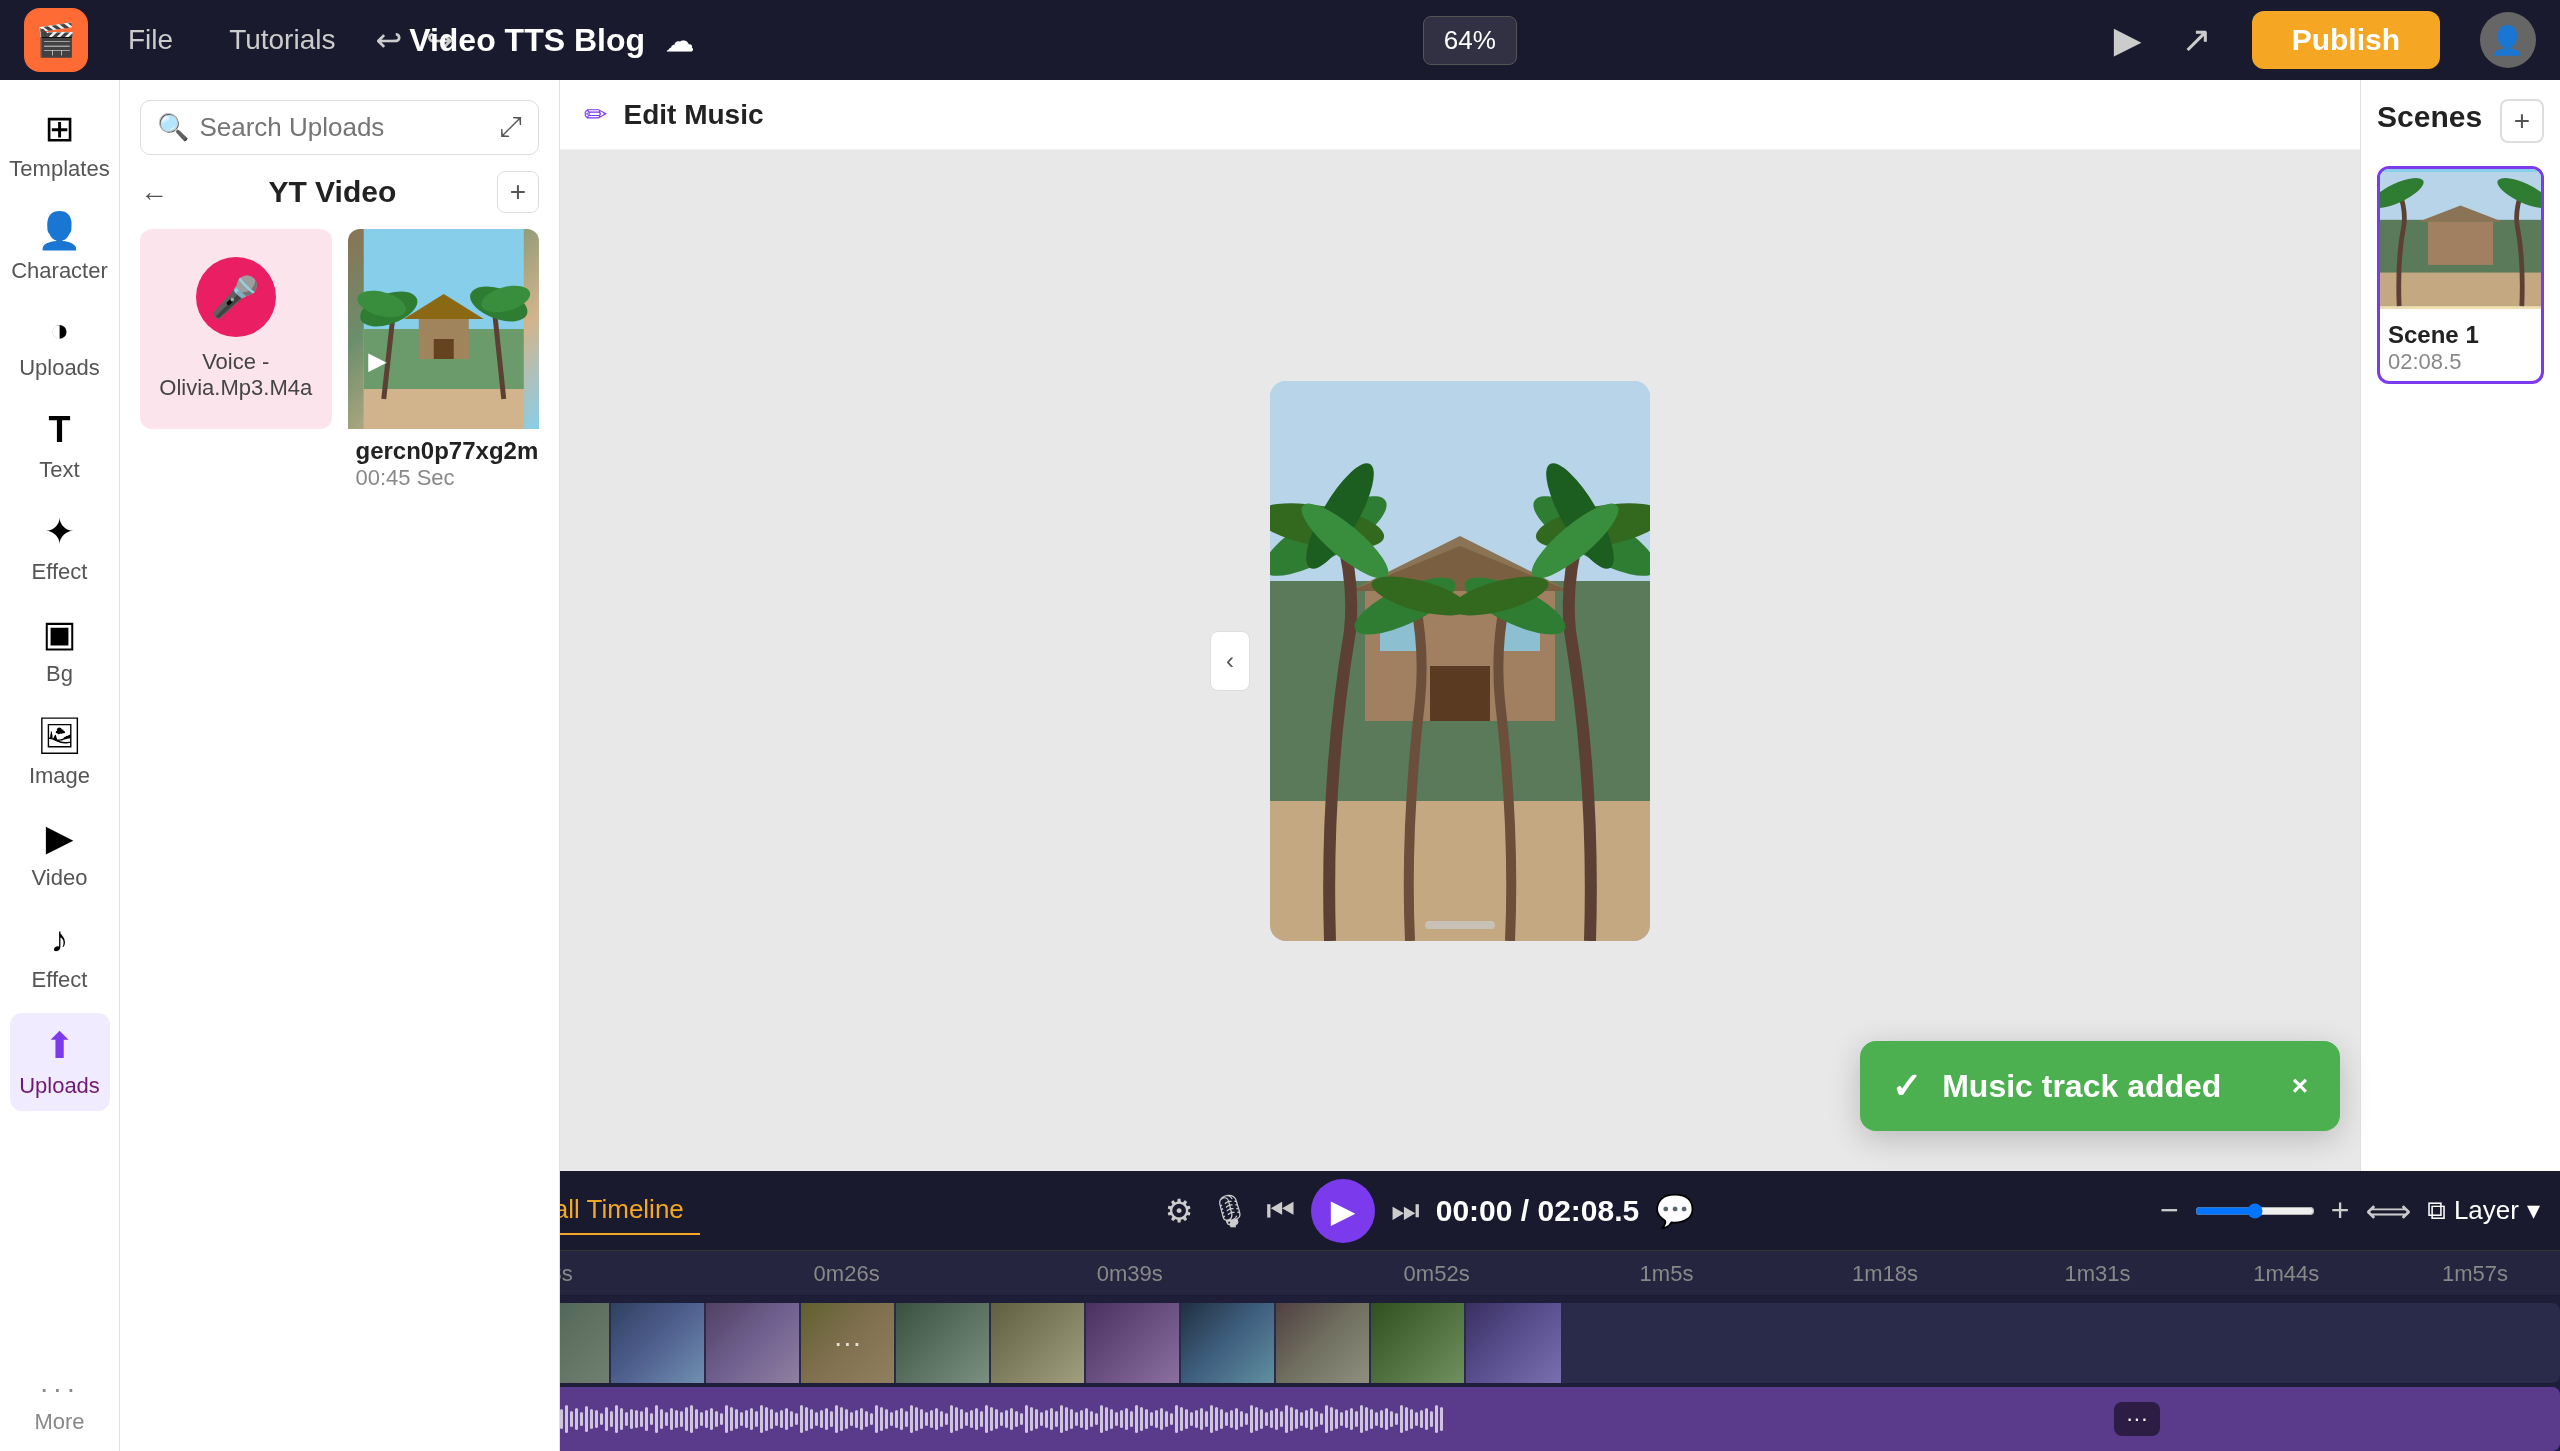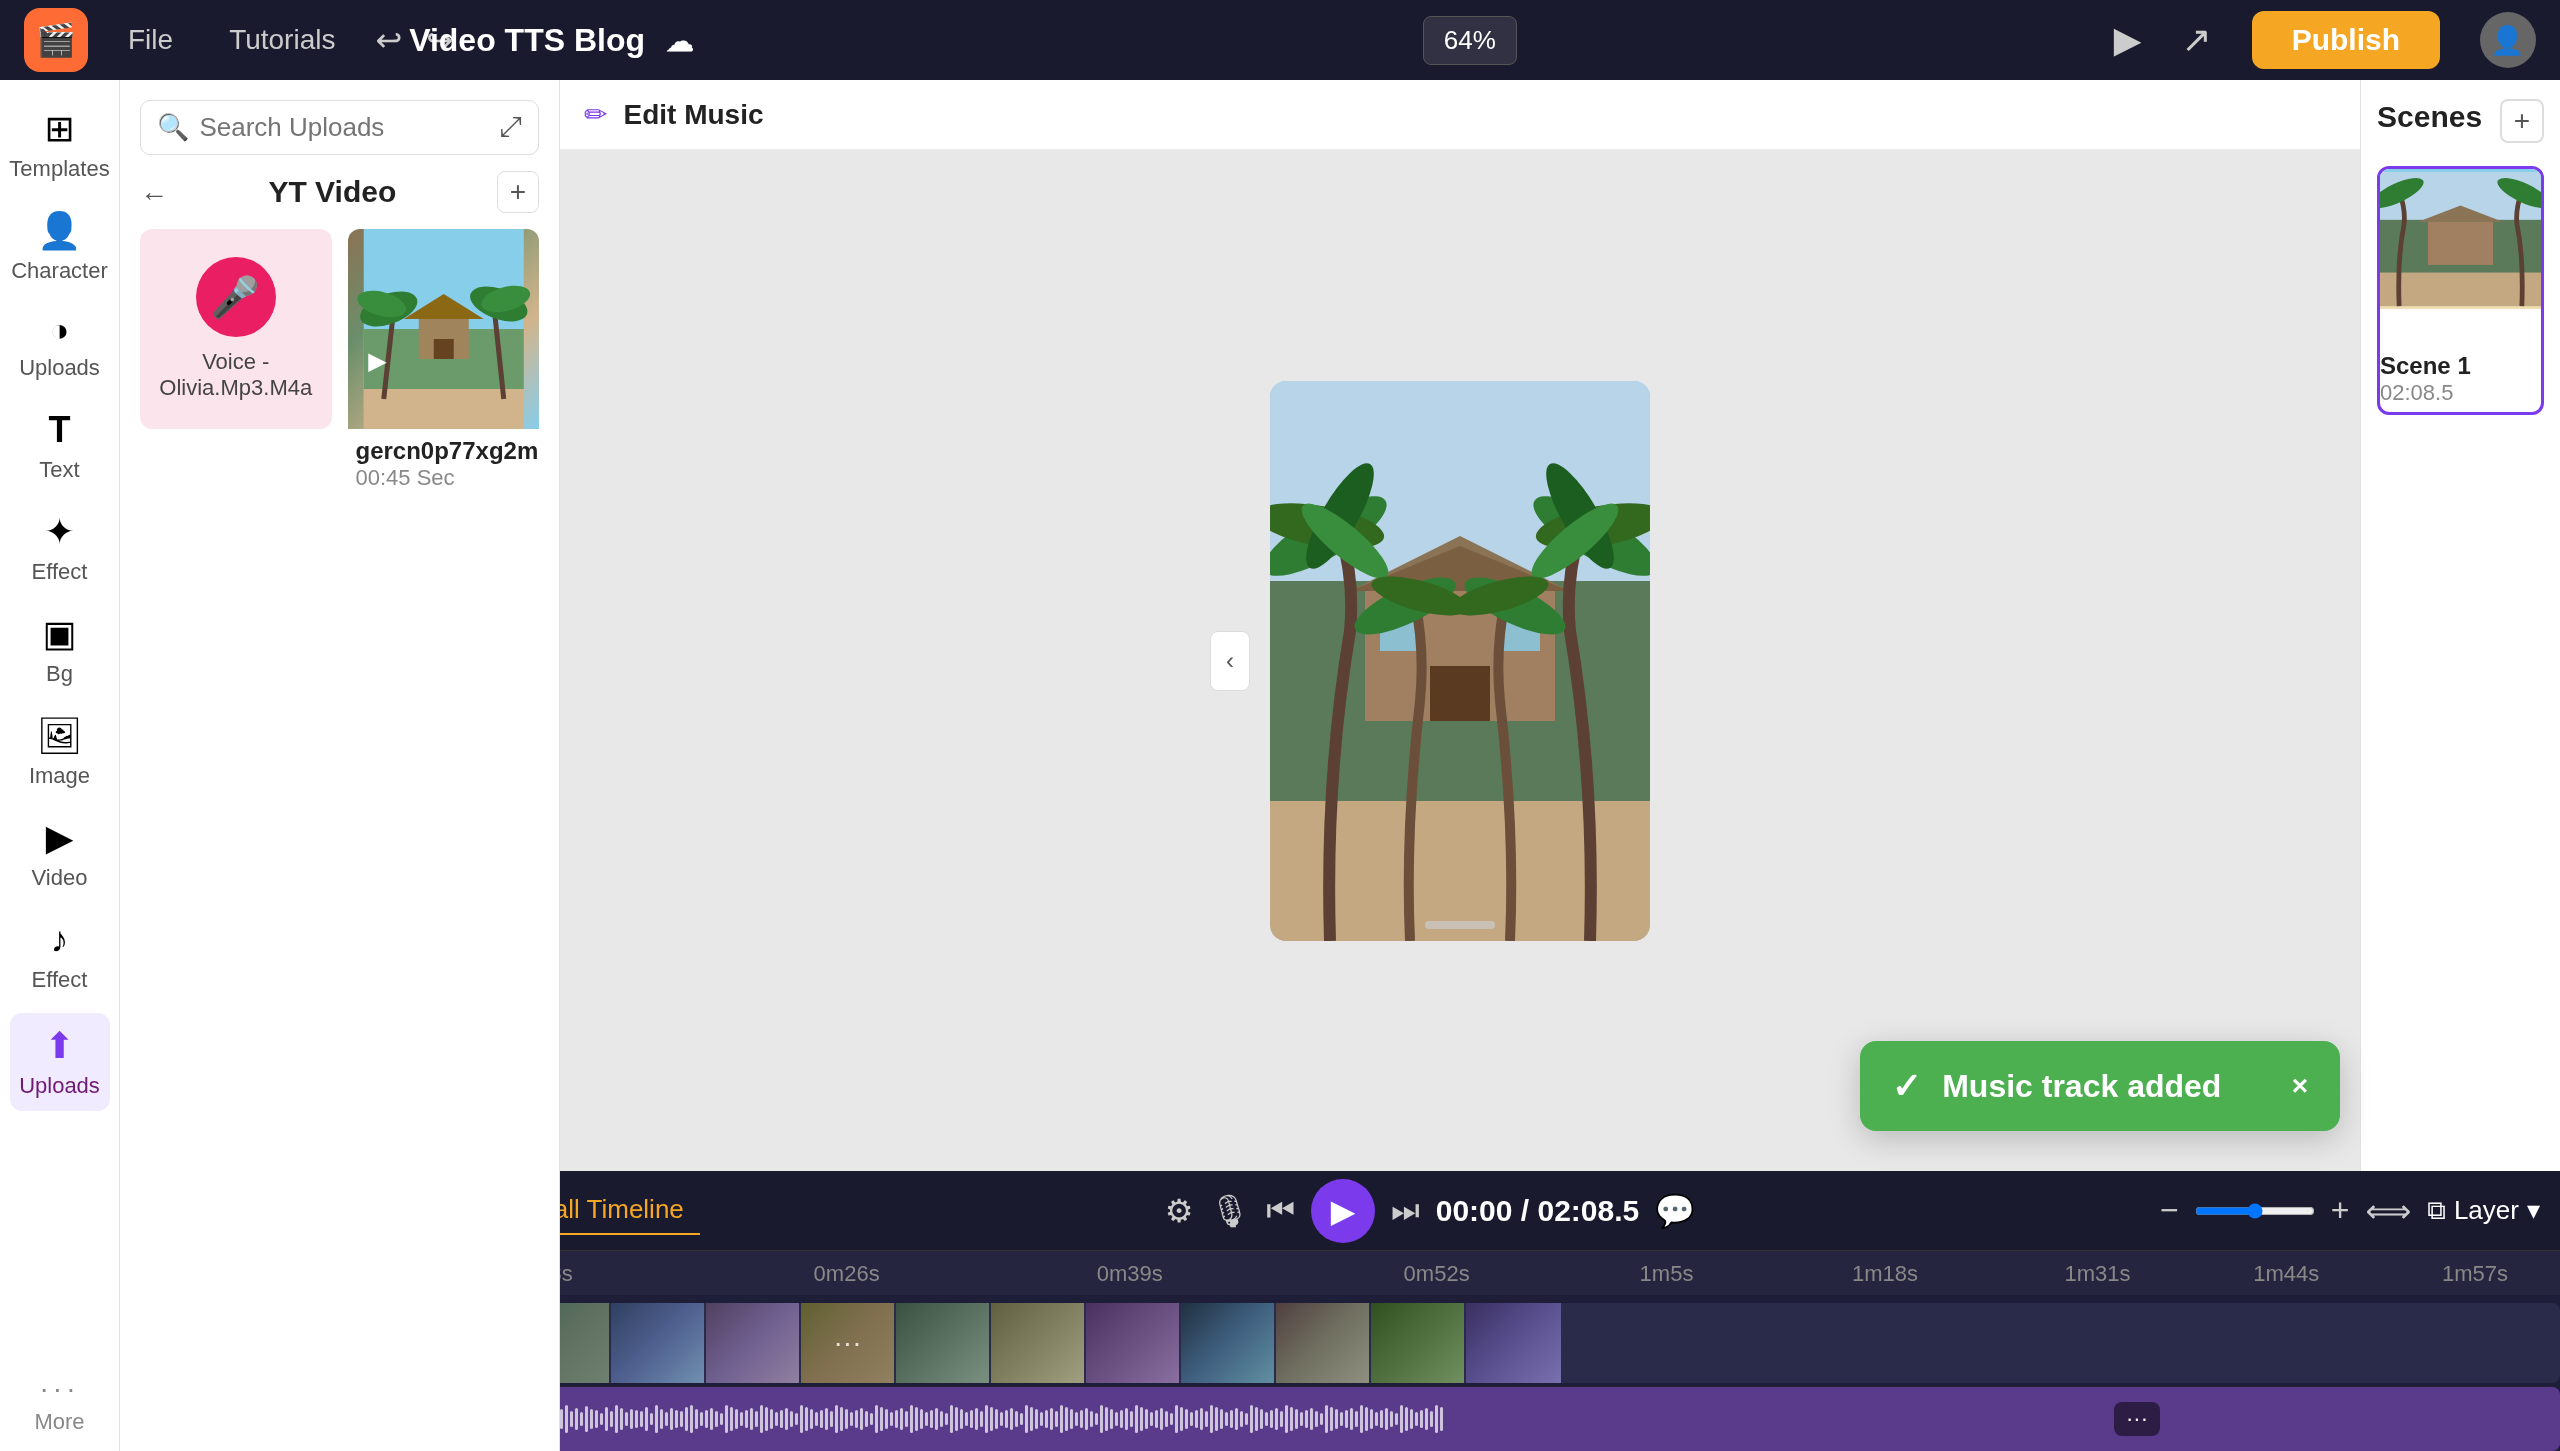--- a/index.html
+++ b/index.html
@@ -346,21 +346,21 @@
         <rect y="95" width="168" height="45" fill="#C4A882"></rect>
         <rect y="50" width="168" height="55" fill="#5A7A5A"></rect>
         <polygon points="40,52 84,35 128,52" fill="#8B7355"></polygon>
         <rect x="50" y="52" width="68" height="45" fill="#A08060"></rect>
         <path d="M 20 140 Q 18 90 25 55 Q 27 40 20 20" stroke="#5C4033" stroke-width="5" fill="none"></path>
         <ellipse cx="18" cy="22" rx="30" ry="10" fill="#2E7D32" transform="rotate(-25,18,22)"></ellipse>
         <path d="M 148 140 Q 150 90 143 55 Q 141 40 148 20" stroke="#5C4033" stroke-width="5" fill="none"></path>
         <ellipse cx="150" cy="22" rx="30" ry="10" fill="#2E7D32" transform="rotate(25,150,22)"></ellipse>
       </svg>
     </div>
-    <div style="padding:6px 0;margin-top:31px;">
+    <div style="padding:6px 8px;">
       <div class="scene-label">Scene 1</div>
       <div class="scene-dur">02:08.5</div>
     </div>
   </div>
 </div>
 
 <div id="timeline">
 
   <div class="timeline-controls">
     <span style="color:#888;font-size:24px;">⠿</span>

